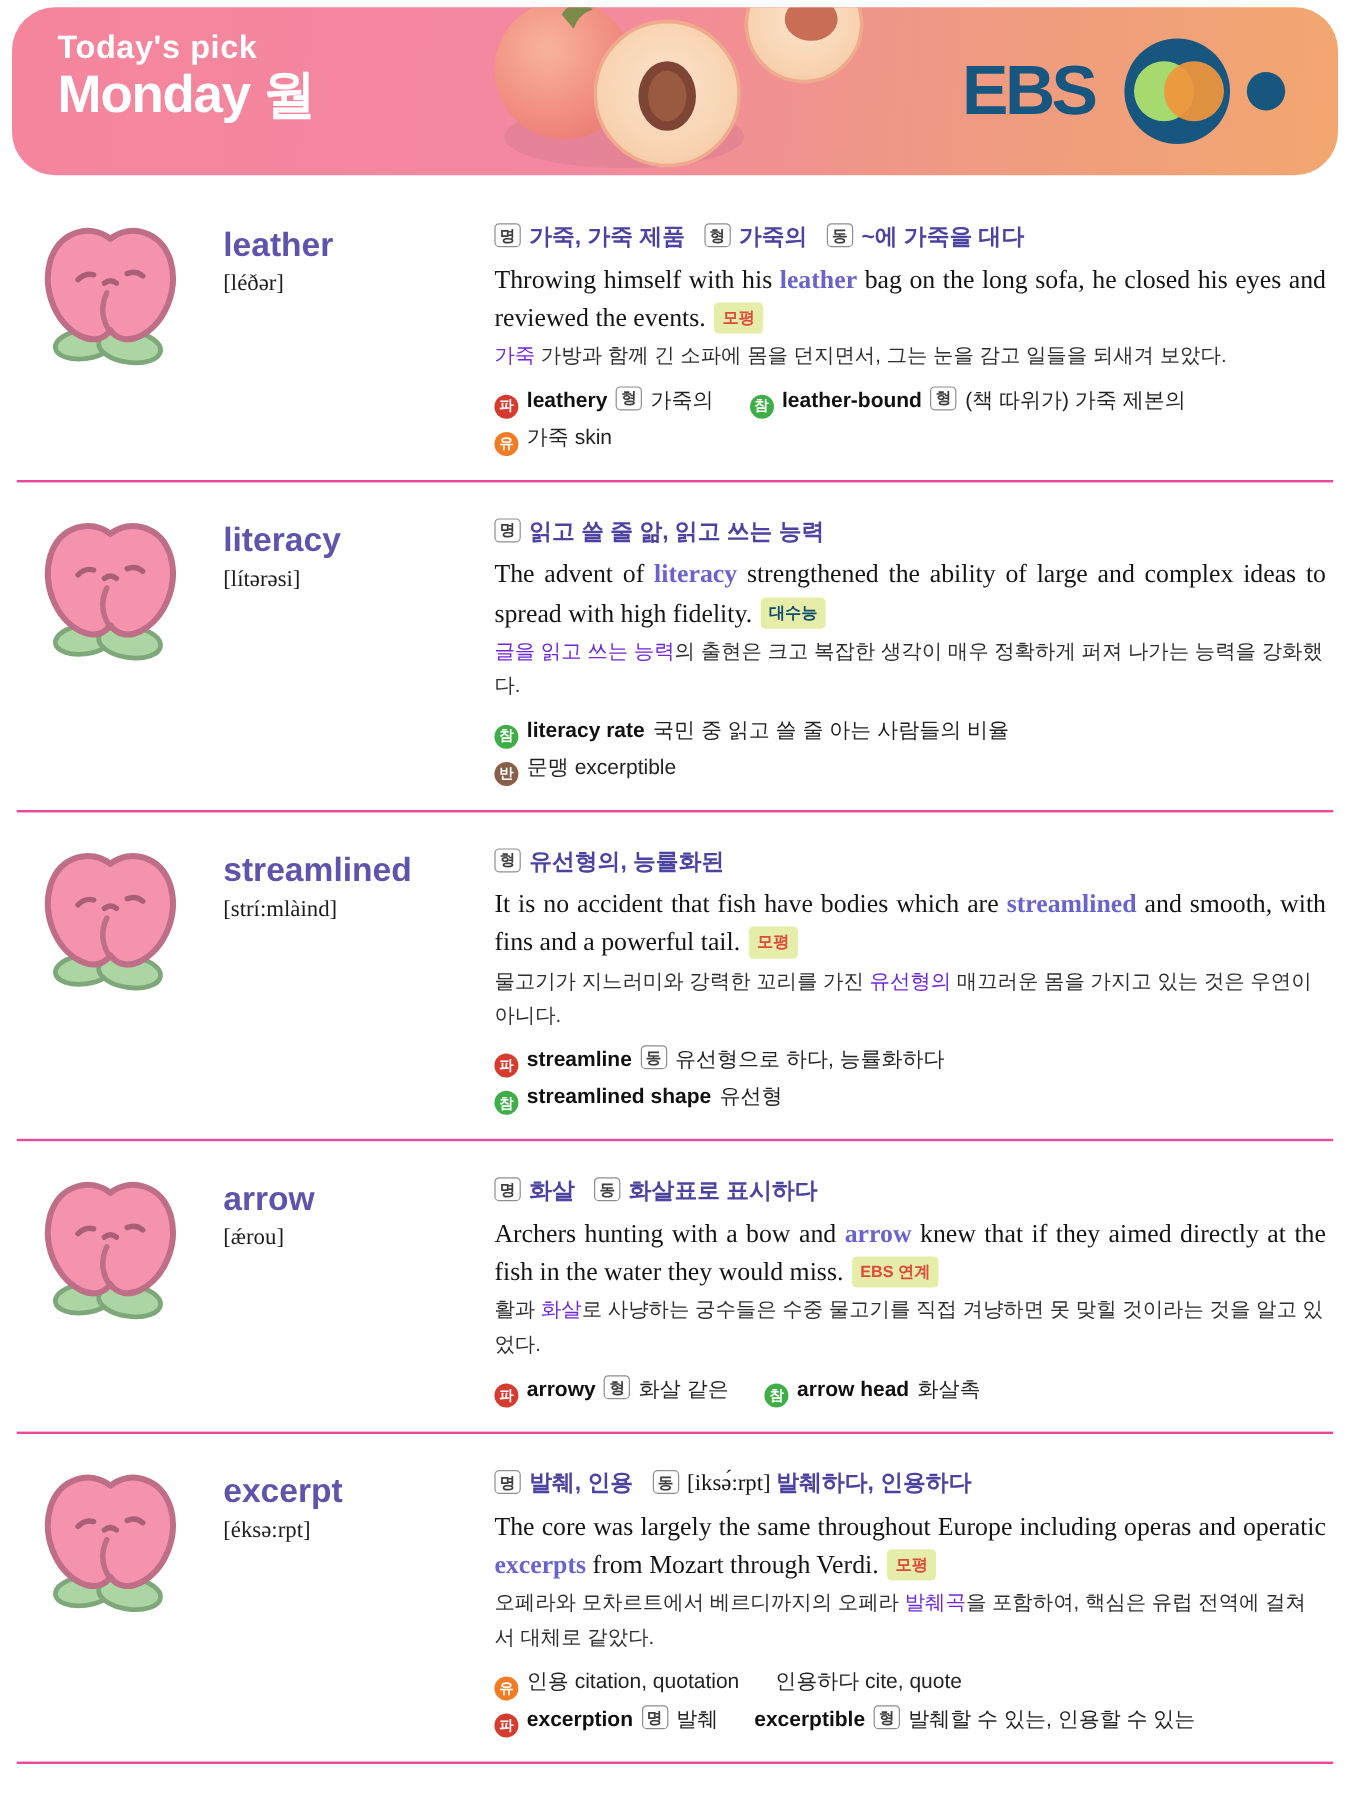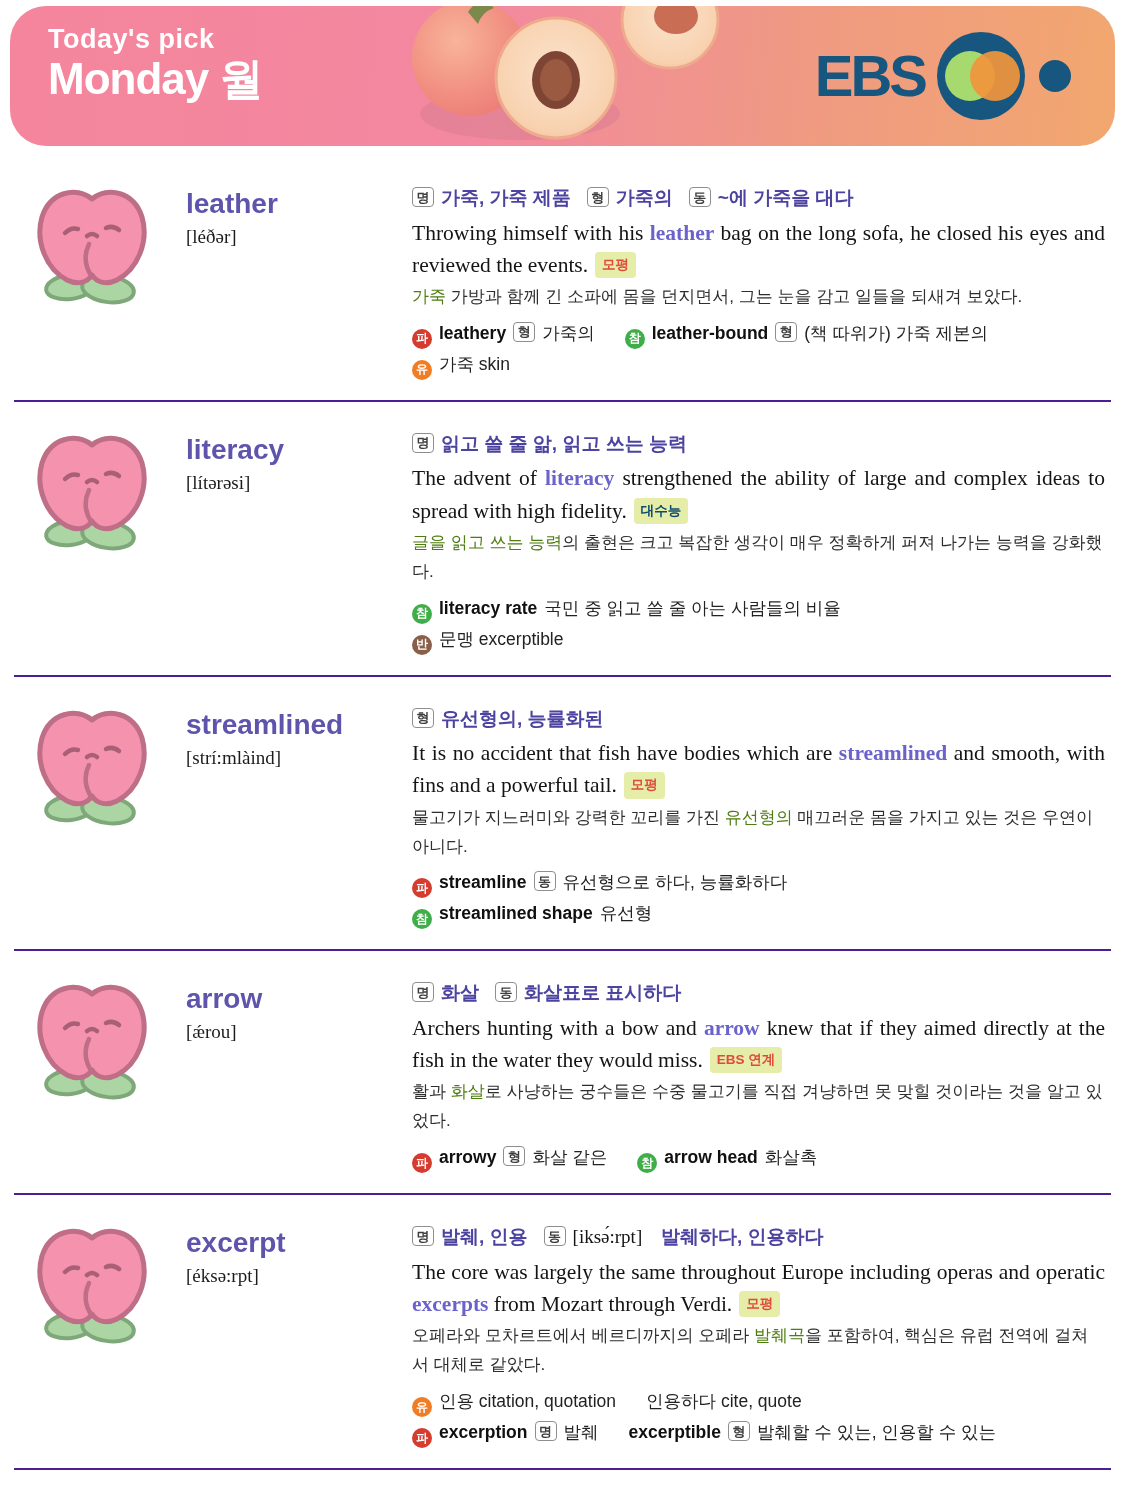--- a/index.html
+++ b/index.html
@@ -9,53 +9,53 @@
   
   .banner {
     position:relative; margin:6px 10px 0 10px; height:140px;
     border-radius:36px; overflow:hidden;
     background:linear-gradient(95deg,#F4859C 0%,#F388A0 42%,#EF9A82 72%,#F2A76F 100%);
   }
   .banner-text { position:absolute; left:38px; top:18px; color:#fff; z-index:3; }
   .eyebrow { font-size:27px; font-weight:bold; letter-spacing:0.5px; }
   .big-title { font-size:44px; font-weight:800; letter-spacing:-1px; margin-top:2px; line-height:1.0; }
   .peaches { position:absolute; left:350px; top:0; z-index:1; }
-  .ebs-logo { position:absolute; right:36px; top:50%; transform:translateY(-50%); display:flex; align-items:center; gap:4px; z-index:3;justify-content:space-between; }
+  .ebs-logo { position:absolute; right:36px; top:50%; transform:translateY(-50%); display:flex; align-items:center; gap:17px; z-index:3;justify-content:space-between; }
   .ebs-word { font-size:58px; font-weight:900; letter-spacing:-3px; line-height:1; }
 
   
   main { padding:10px 14px 0 14px; }
   .entry { display:grid; grid-template-columns:166px 226px 1fr; padding:26px 6px 20px 6px; }
-  .entry + .entry { border-top:2px solid #4c1d95; }
+  .entry + .entry { border-top:2px solid #ec4899; }
   .icon-cell { padding-left:12px; padding-top:2px; }
   .word-cell { padding-top:6px; }
   .headword { font-size:28px; font-weight:bold; color:#5E54AC; }
   .pron { font-family:"Liberation Serif", serif; font-size:19px; color:#1c1c1c; margin-top:6px; }
 
   .content-cell { padding-top:2px; }
   .defs { color:#4C43A1; font-weight:bold; font-size:19px; margin-bottom:4px; line-height:1.5; }
   .posbox {
     display:inline-block; border:1.5px solid #8E8E8E; border-radius:4px;
     color:#3D3D3D; background:#fff; font-size:13px; font-weight:bold;
     line-height:1; padding:2.5px 3.5px; margin-right:7px; vertical-align:2.5px;
     font-family:"Liberation Sans", sans-serif;
   }
   .def-text { margin-right:16px; }
-  .def-pron { font-family:"Liberation Serif", serif; color:#141414; font-weight:normal; margin-right:14px; }
+  .def-pron { font-family:"Liberation Serif", serif; color:#141414; font-weight:normal; margin-right:0; }
 
   .example { font-family:"Liberation Serif", serif; font-size:21.5px; line-height:1.5;
     color:#141414; margin:2px 0 2px 0; text-align:justify; }
   .example .hl { color:#6B63CC; font-weight:bold; }
   .src-badge {
     display:inline-block; font-family:"Liberation Sans", sans-serif; font-size:13.5px; font-weight:bold;
     color:#DF4B3B; background:#E6EDA8; border-radius:4px; padding:3px 7px; margin-left:7px;
     vertical-align:3px; white-space:nowrap;
   }
   .korean { font-size:17px; line-height:1.7; color:#2E2E2E; margin:0 0 6px 0; }
-  .korean .khl { color:#4d7c0f; }
+  .korean .khl { color:#6d28d9; }
 
   .rel-row { font-size:17.5px; line-height:1.75; color:#222; }
   .rel-group { margin-right:30px; display:inline-block; }
   .circle-badge {
     display:inline-flex; align-items:center; justify-content:center;
     width:20px; height:20px; border-radius:50%; color:#fff; font-size:12px; font-weight:bold;
     margin-right:7px; vertical-align:-3.5px;
   }
   .rel-word { font-weight:bold; color:#101010; margin-right:7px; }
   .rel-mean { color:#222; }

